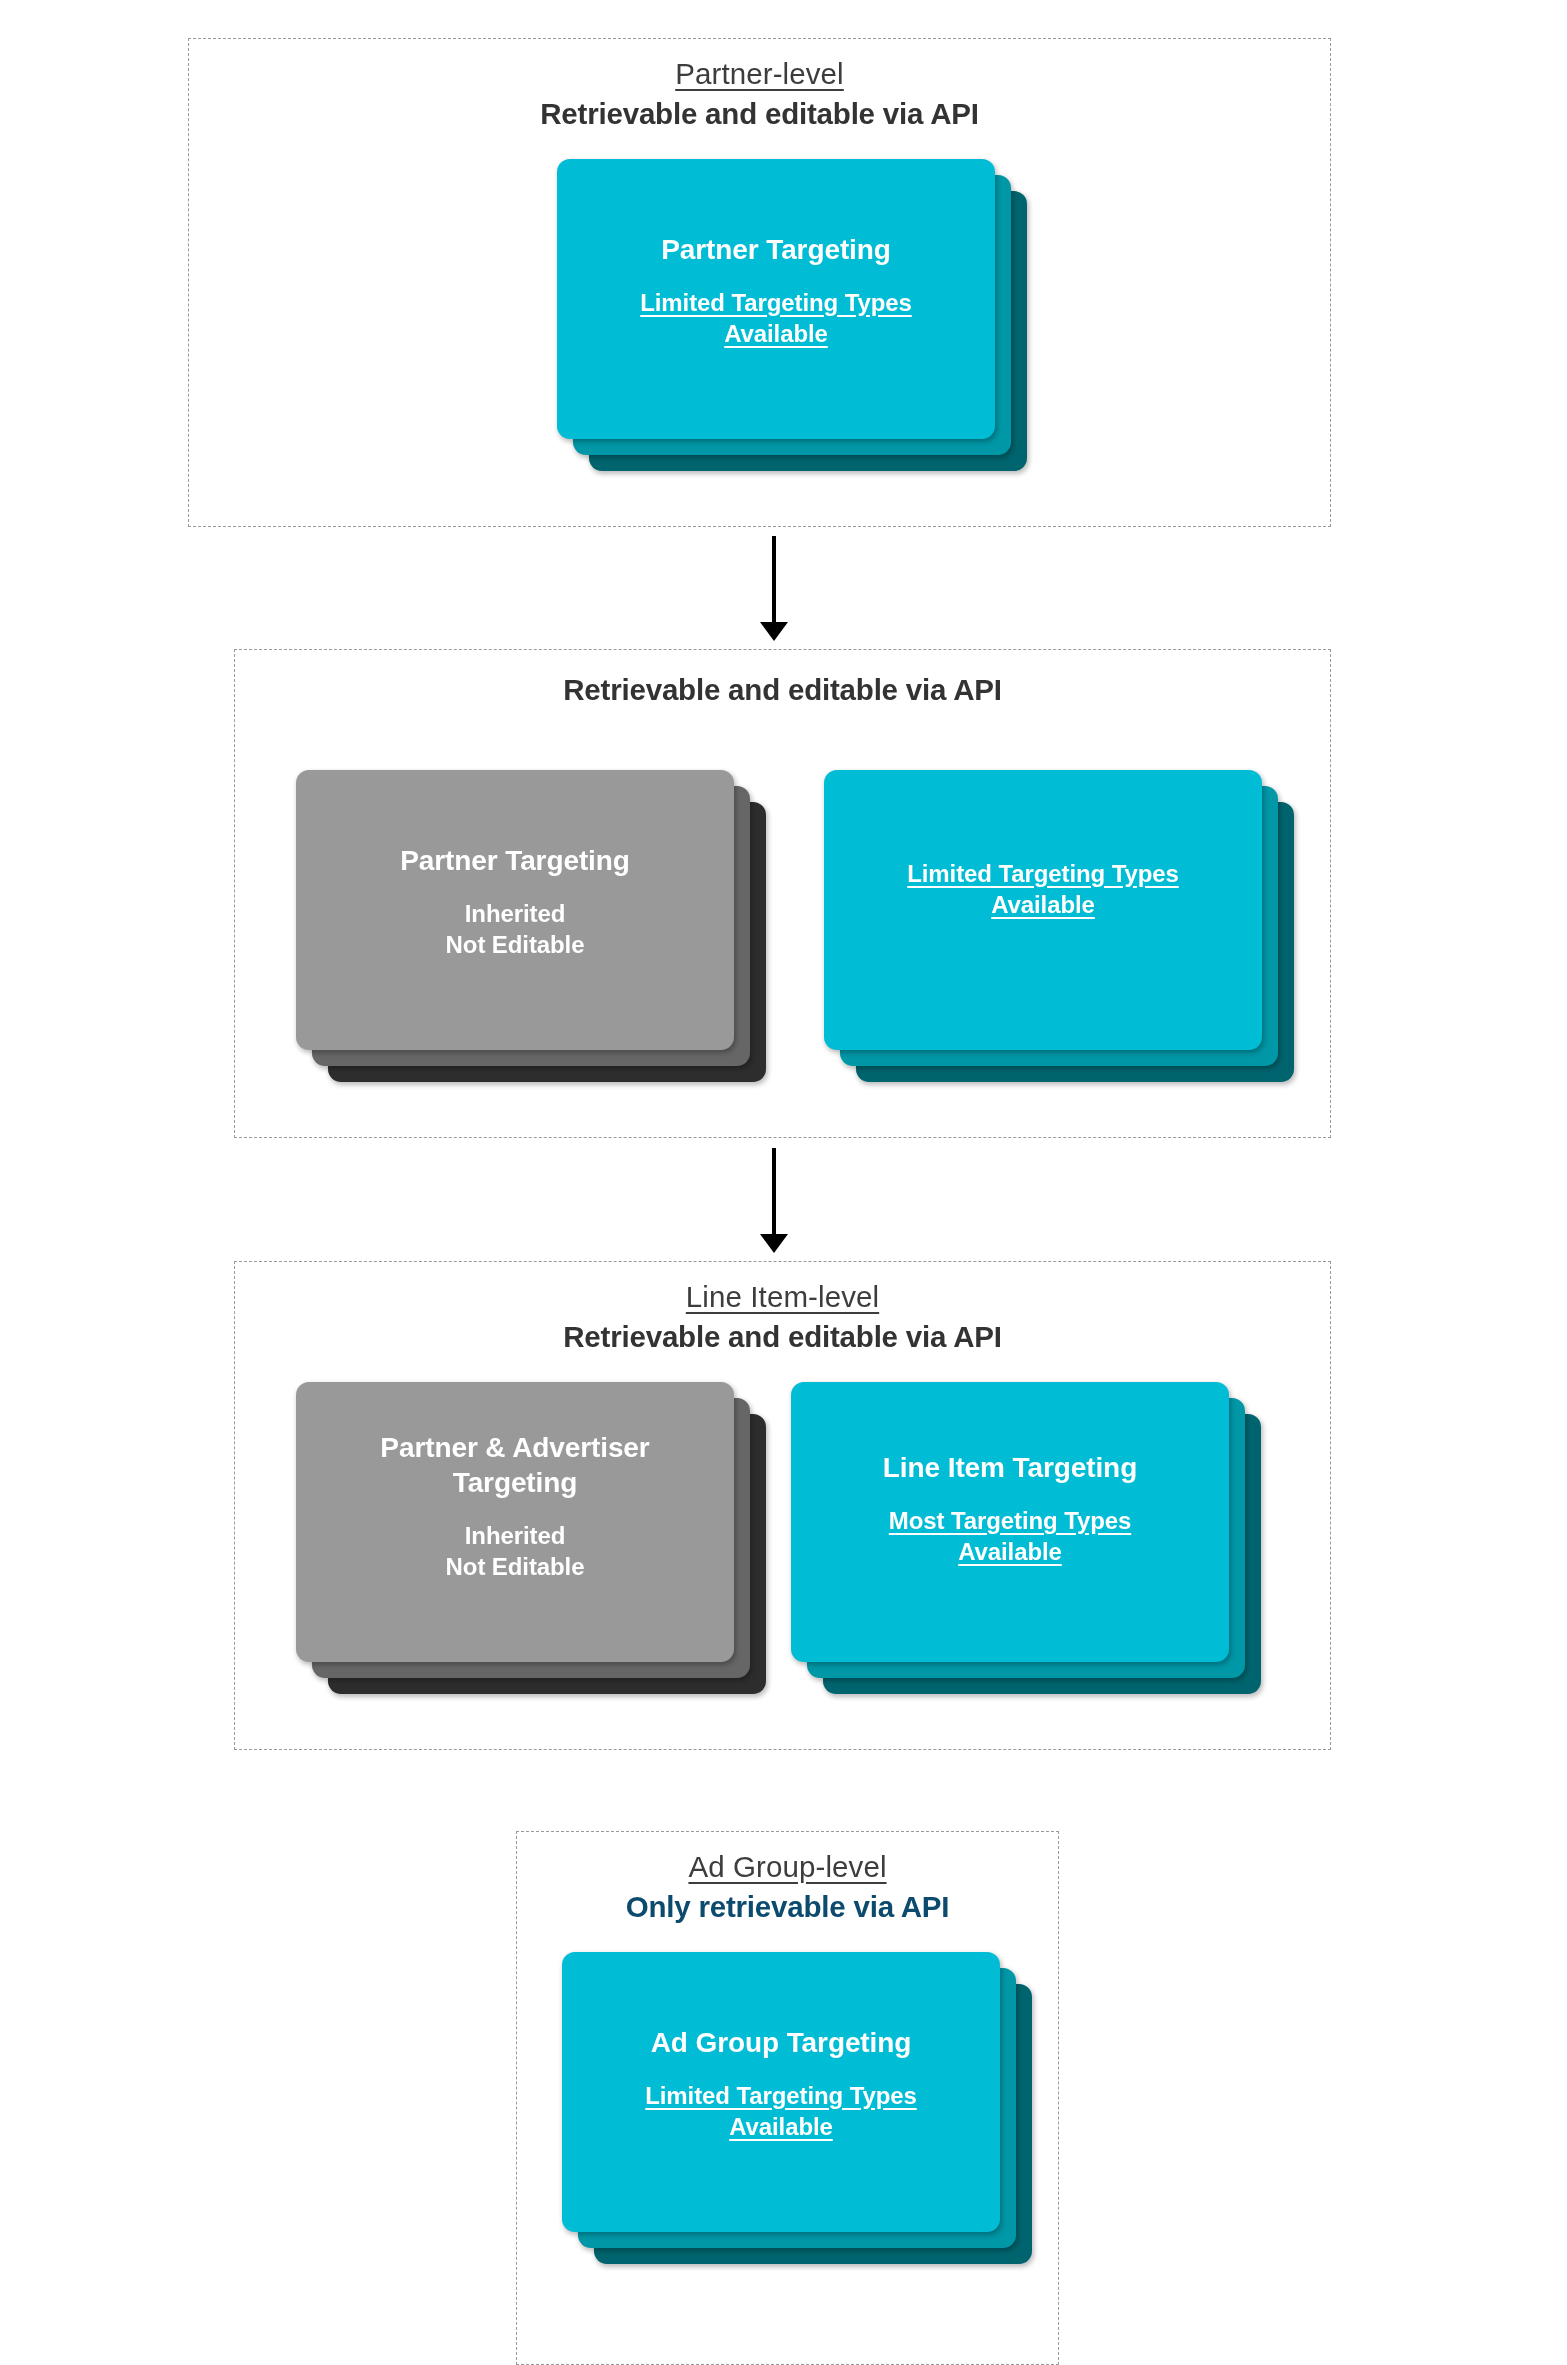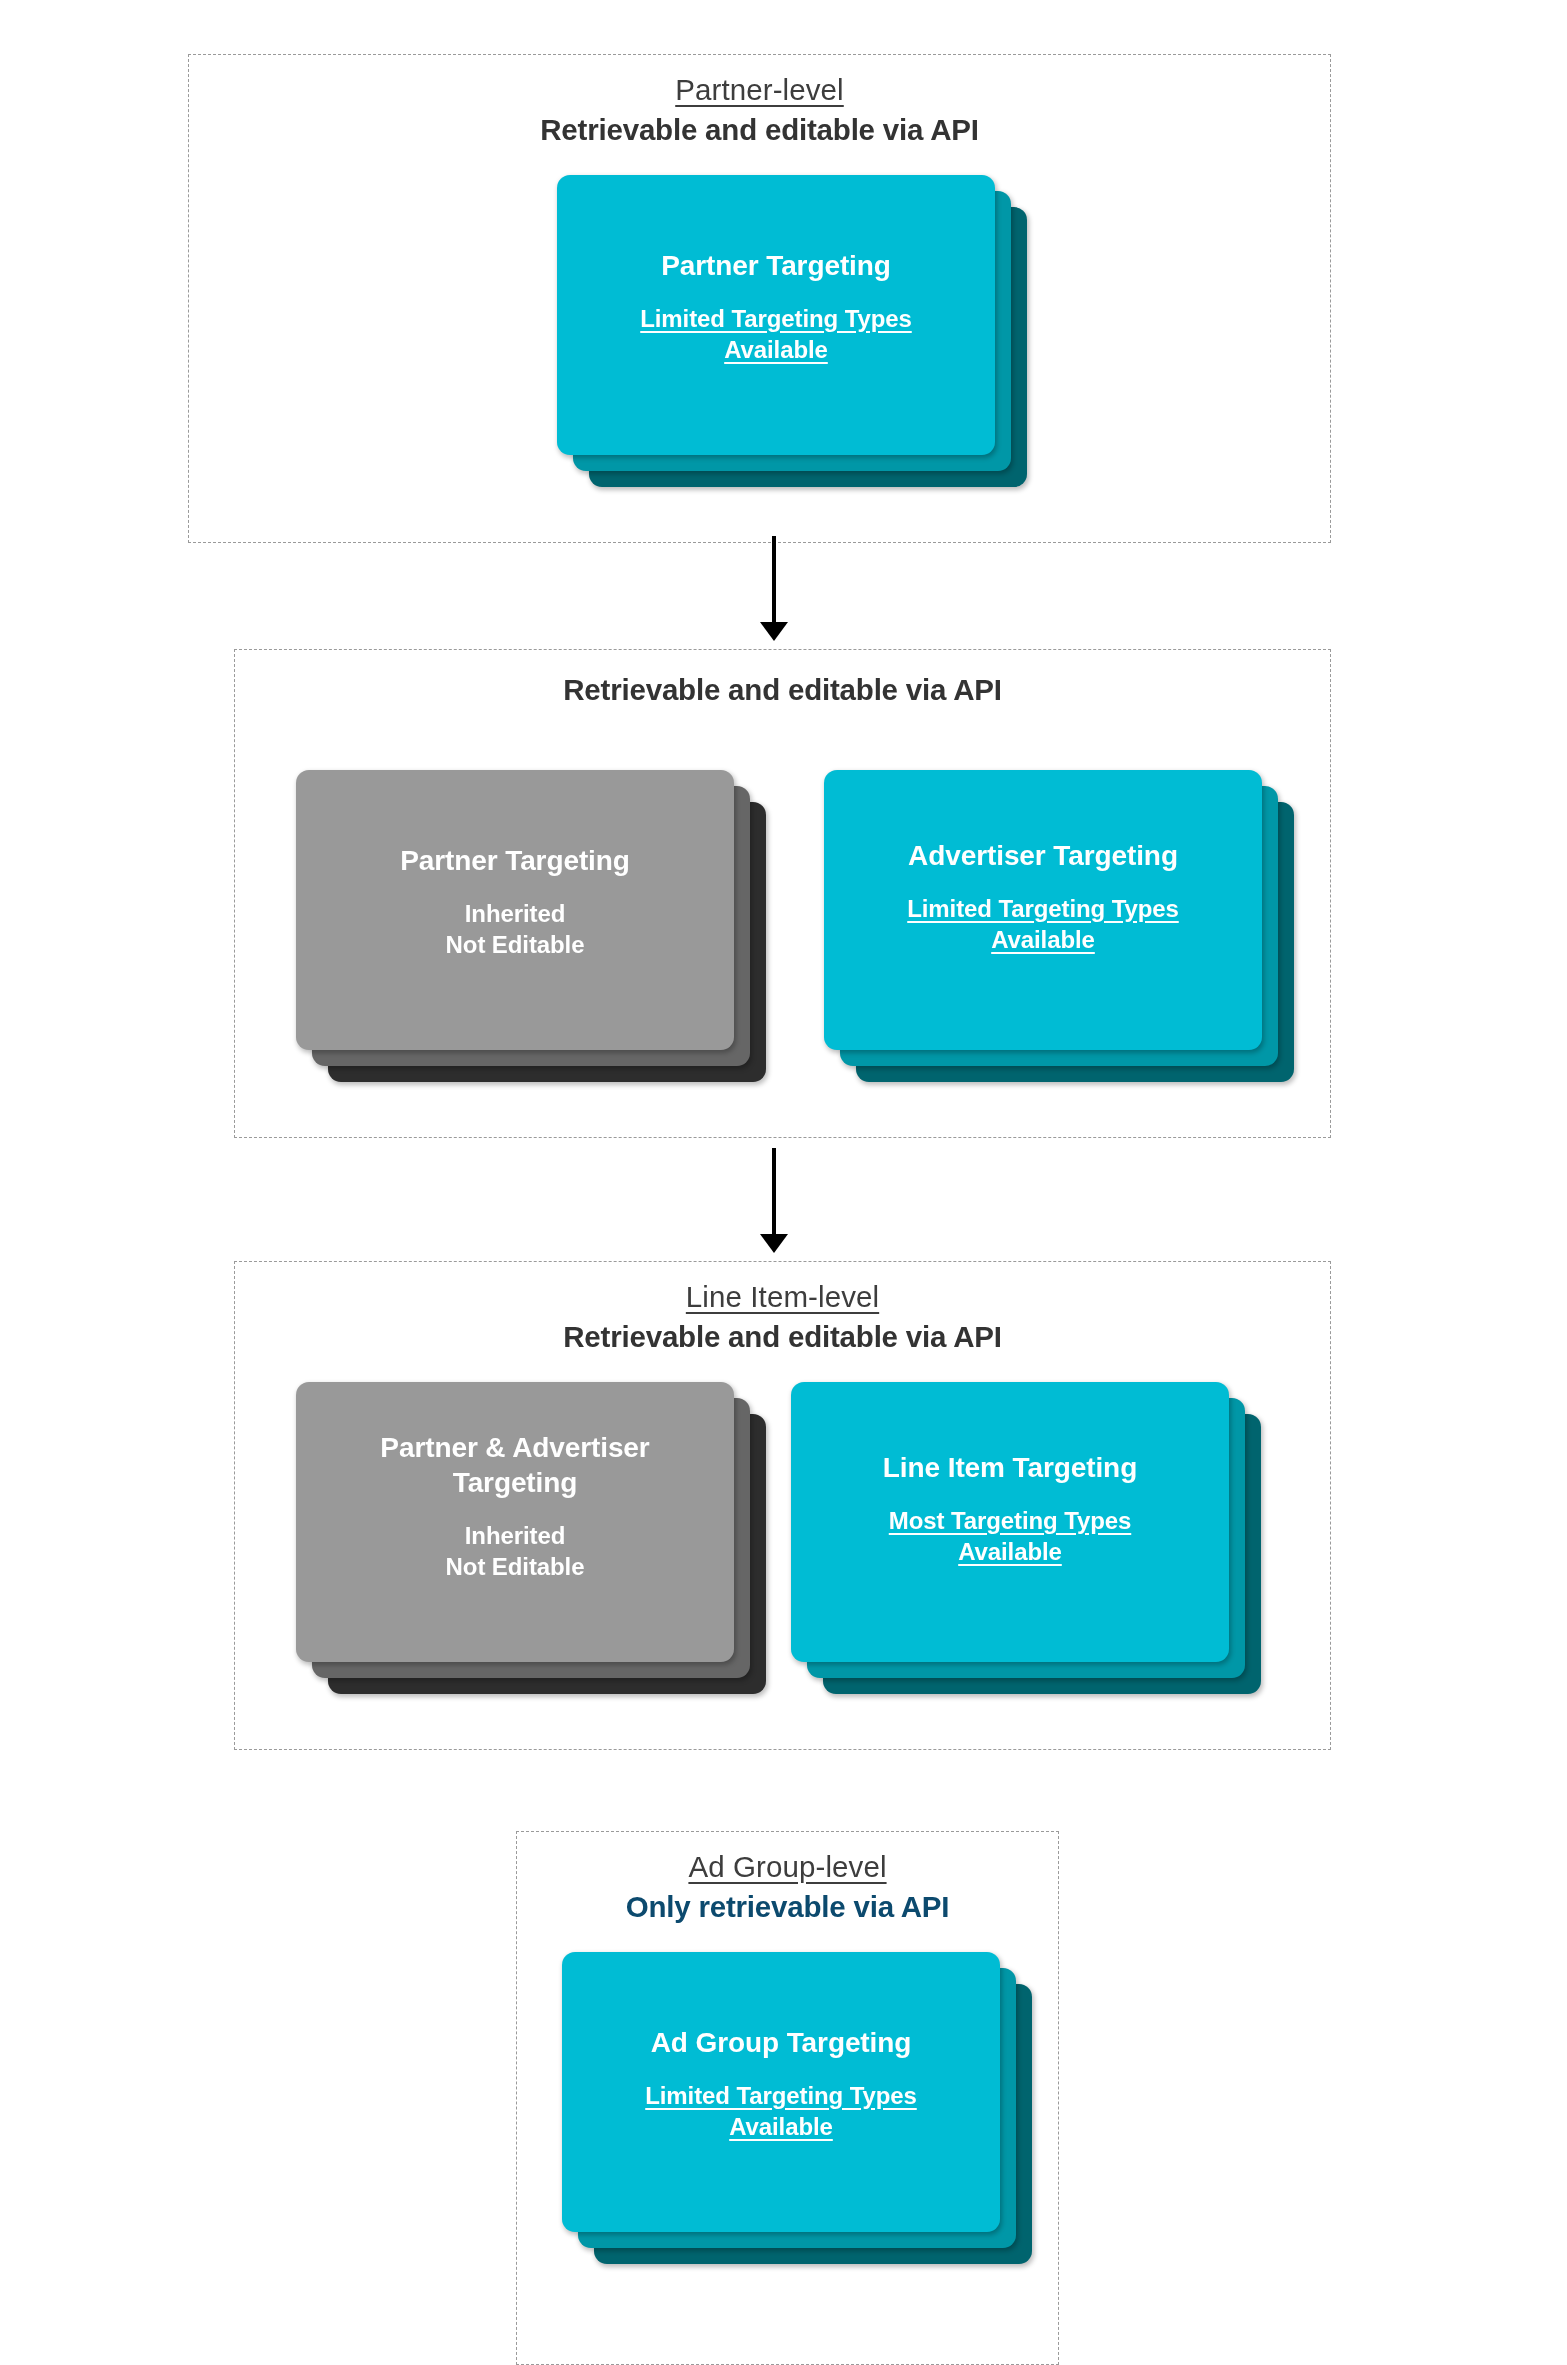--- a/index.html
+++ b/index.html
@@ -130,21 +130,21 @@
     border-left: 14.3px solid transparent;
     border-right: 14.3px solid transparent;
     border-top: 19.6px solid #000000;
   }
 </style>
 </head>
 <body>
 
 <div id="page">
 
-  <div class="level-box" style="left:188px; top:54px; width:1143px; height:489px;padding-left:9px;">
+  <div class="level-box" style="left:188px; top:38px; width:1143px; height:489px;padding-left:9px;">
 
     <div class="level-heading" style="top:18px;">
       <span class="level-name">Partner-level</span>
       <span class="level-api">Retrievable and editable via API</span>
     </div>
 
     <div class="stack teal" style="left:368px; top:120px; width:470px; height:313px;">
       <div class="layer back3" style="width:438px; height:280px;"></div>
       <div class="layer back2" style="width:438px; height:280px;"></div>
       <div class="layer front" style="width:438px; height:280px;">
@@ -182,21 +182,20 @@
           </span>
         </div>
       </div>
     </div>
 
     <div class="stack teal" style="left:589px; top:120px; width:470px; height:313px;">
       <div class="layer back3" style="width:438px; height:280px;"></div>
       <div class="layer back2" style="width:438px; height:280px;"></div>
       <div class="layer front" style="width:438px; height:280px;">
         <div class="card-content" style="top:68px;">
-          <span class="card-title">Advertiser Targeting</span>
           <span class="card-sub underlined">
             <span class="sub-line">Limited Targeting Types</span>
             <span class="sub-line">Available</span>
           </span>
         </div>
       </div>
     </div>
   </div>
 
   <div class="arrow" style="left:759px; top:1148px; width:30px; height:105px;">

